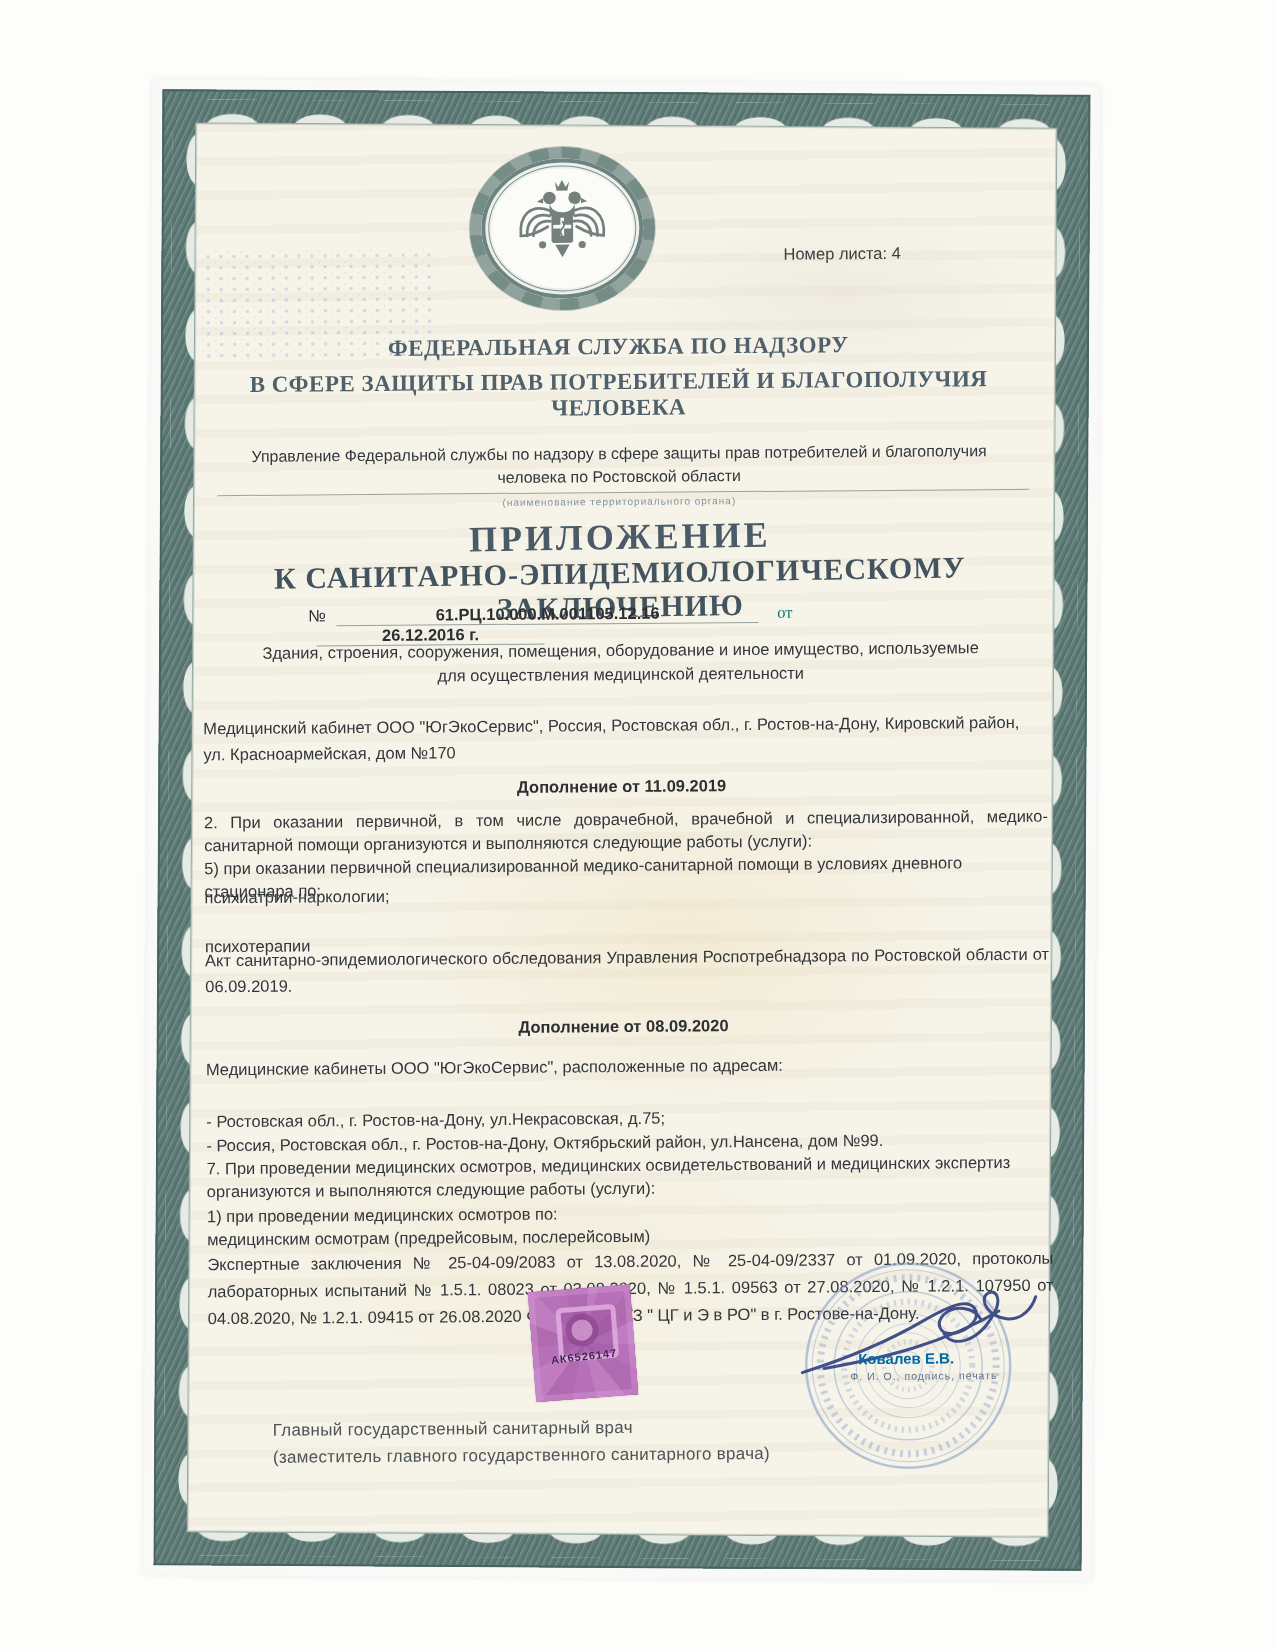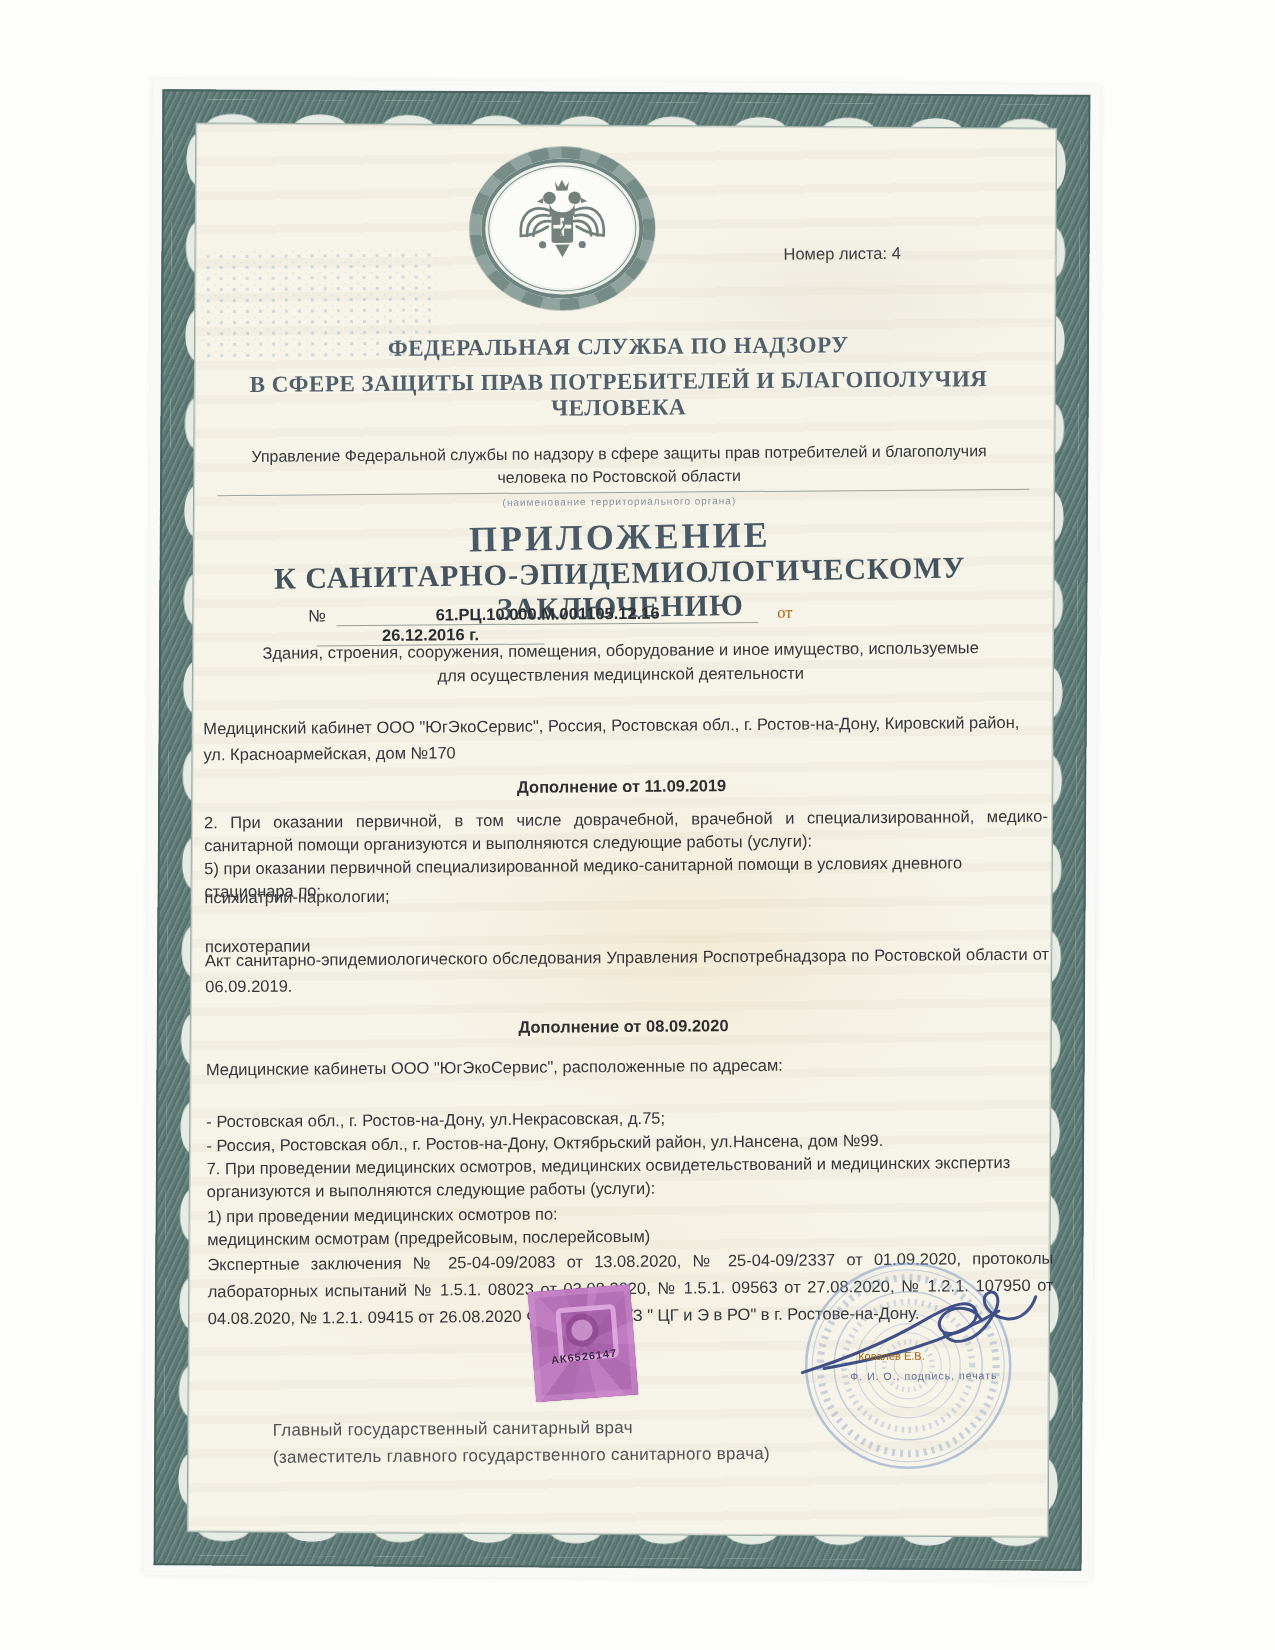--- a/index.html
+++ b/index.html
@@ -76,21 +76,21 @@
     box-shadow:inset 0 0 0 6px rgba(220,160,220,.35), 0 0 2px rgba(100,40,100,.4);
     position:relative;
   }
   .holo .sq{position:absolute;left:26px;top:18px;width:50px;height:44px;border:5px solid rgba(235,185,235,.75);border-radius:6px;background:rgba(140,70,145,.35);}
   .holo .num{position:absolute;left:0;right:0;top:62px;text-align:center;
     font-size:11px;letter-spacing:1px;color:#3c1f44;font-weight:bold;transform:rotate(-2deg);
     text-shadow:0 0 1px rgba(255,220,255,.6);}
 
   
   .stamp{opacity:.85;}
-  .signame{font-size:11px;font-weight:normal;color:#a16207;}
+  .signame{font-size:15px;font-weight:bold;color:#0369a1;}
   .sigcap{font-size:10.5px;color:#5d6e94;letter-spacing:1px;}
   .chief{font-size:17px;line-height:27px;color:#4e5356;letter-spacing:.3px;}
 
   .watermark{
     width:235px;height:110px;opacity:.5;
     background:
       radial-gradient(circle 2px at 50% 50%,rgba(110,150,200,.55) 0 1.4px,rgba(110,150,200,0) 2px),
       radial-gradient(circle 2px at 0% 0%,rgba(130,170,210,.4) 0 1.4px,rgba(130,170,210,0) 2px);
     background-size:13px 11px,13px 11px;
     filter:blur(.3px);
@@ -148,21 +148,21 @@
       <div class="abs ctr" style="top:316px;left:60px;right:60px;font-size:16px;line-height:23px;color:#32373b;">Управление Федеральной службы по надзору в сфере защиты прав потребителей и благополучия человека по Ростовской области</div>
       <div class="abs" style="top:366px;left:28px;width:812px;border-bottom:1px solid #9aa39f;"></div>
       <div class="abs ctr authcap" style="top:370px;">(наименование территориального органа)</div>
 
       <div class="abs ctr serifhead" style="top:390px;font-size:36px;letter-spacing:3px;color:#4a5a66;transform:rotate(-.5deg);">ПРИЛОЖЕНИЕ</div>
       <div class="abs ctr serifhead" style="top:430px;font-size:30px;letter-spacing:1px;color:#44545f;transform:rotate(-.5deg);">К САНИТАРНО-ЭПИДЕМИОЛОГИЧЕСКОМУ ЗАКЛЮЧЕНИЮ</div>
 
       <div class="abs numrow" style="top:478px;left:118px;width:720px;">
         <span>№</span>
         <span class="val uline" style="width:422px;margin-left:6px;">61.РЦ.10.000.М.001105.12.16</span>
-        <span style="margin-left:14px;font-family:'Liberation Serif',serif;color:#a16207;">от</span>
+        <span style="margin-left:14px;font-family:'Liberation Serif',serif;color:#0f766e;">от</span>
         <span class="val uline" style="width:228px;margin-left:8px;">26.12.2016 г.</span>
       </div>
 
       <div class="abs ctr bodytxt" style="top:512px;left:70px;right:70px;">Здания, строения, сооружения, помещения, оборудование и иное имущество, используемые для осуществления медицинской деятельности</div>
 
       <div class="abs bodytxt" style="top:586px;left:12px;width:842px;line-height:26px;">Медицинский кабинет ООО "ЮгЭкоСервис", Россия, Ростовская обл., г. Ростов-на-Дону, Кировский район, ул. Красноармейская, дом №170</div>
 
       <div class="abs ctr bodytxt" style="top:648px;font-weight:bold;color:#2d2f31;">Дополнение от 11.09.2019</div>
       <div class="abs bodytxt just" style="top:682px;left:12px;width:844px;line-height:23px;">2. При оказании первичной, в том числе доврачебной, врачебной и специализированной, медико-санитарной помощи организуются и выполняются следующие работы (услуги):</div>
       <div class="abs bodytxt" style="top:728px;left:12px;width:844px;line-height:23px;">5) при оказании первичной специализированной медико-санитарной помощи в условиях дневного стационара по:</div>

